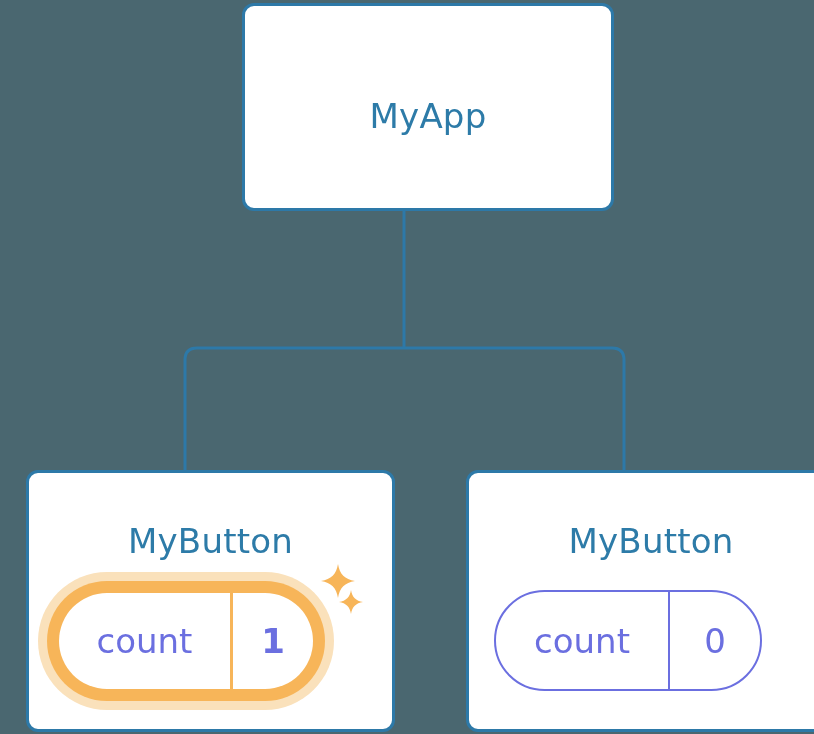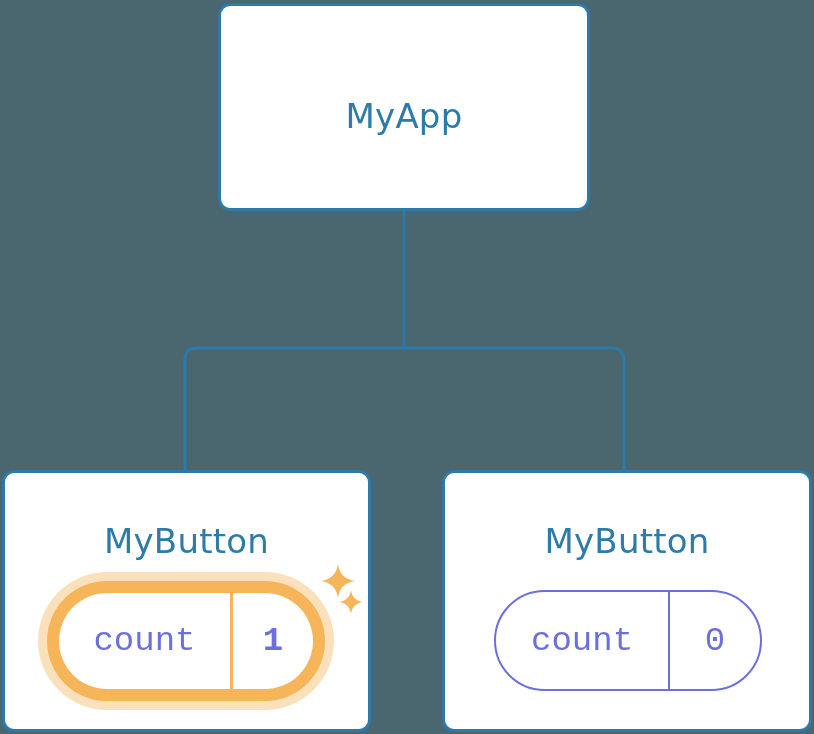--- a/index.html
+++ b/index.html
@@ -30,20 +30,21 @@
     pointer-events: none;
   }
 
   
   .node {
     position: absolute;
     background: #ffffff;
     border: 3px solid #2d79a8;
     border-radius: 12px;
     box-sizing: border-box;
+    margin-left: 24px;
   }
 
   .node-title {
     position: absolute;
     left: 0;
     width: 100%;
     text-align: center;
     color: #2d7ba8;
     font-size: 34px;
     font-weight: 400;
@@ -92,21 +93,20 @@
     border: 2px solid #6b6fe0;
   }
   .pill-key, .pill-val {
     display: flex;
     align-items: center;
     justify-content: center;
     color: #6b6fe0;
     font-size: 34px;
     line-height: 1;
     white-space: nowrap;
-    font-family: Liberation Mono, monospace;
   }
   .pill.plain .pill-val {
     border-left: 2px solid #6b6fe0;
   }
 
   
   .pill-glow {
     position: absolute;
     border-radius: 999px;
     background: #fae1bb;

